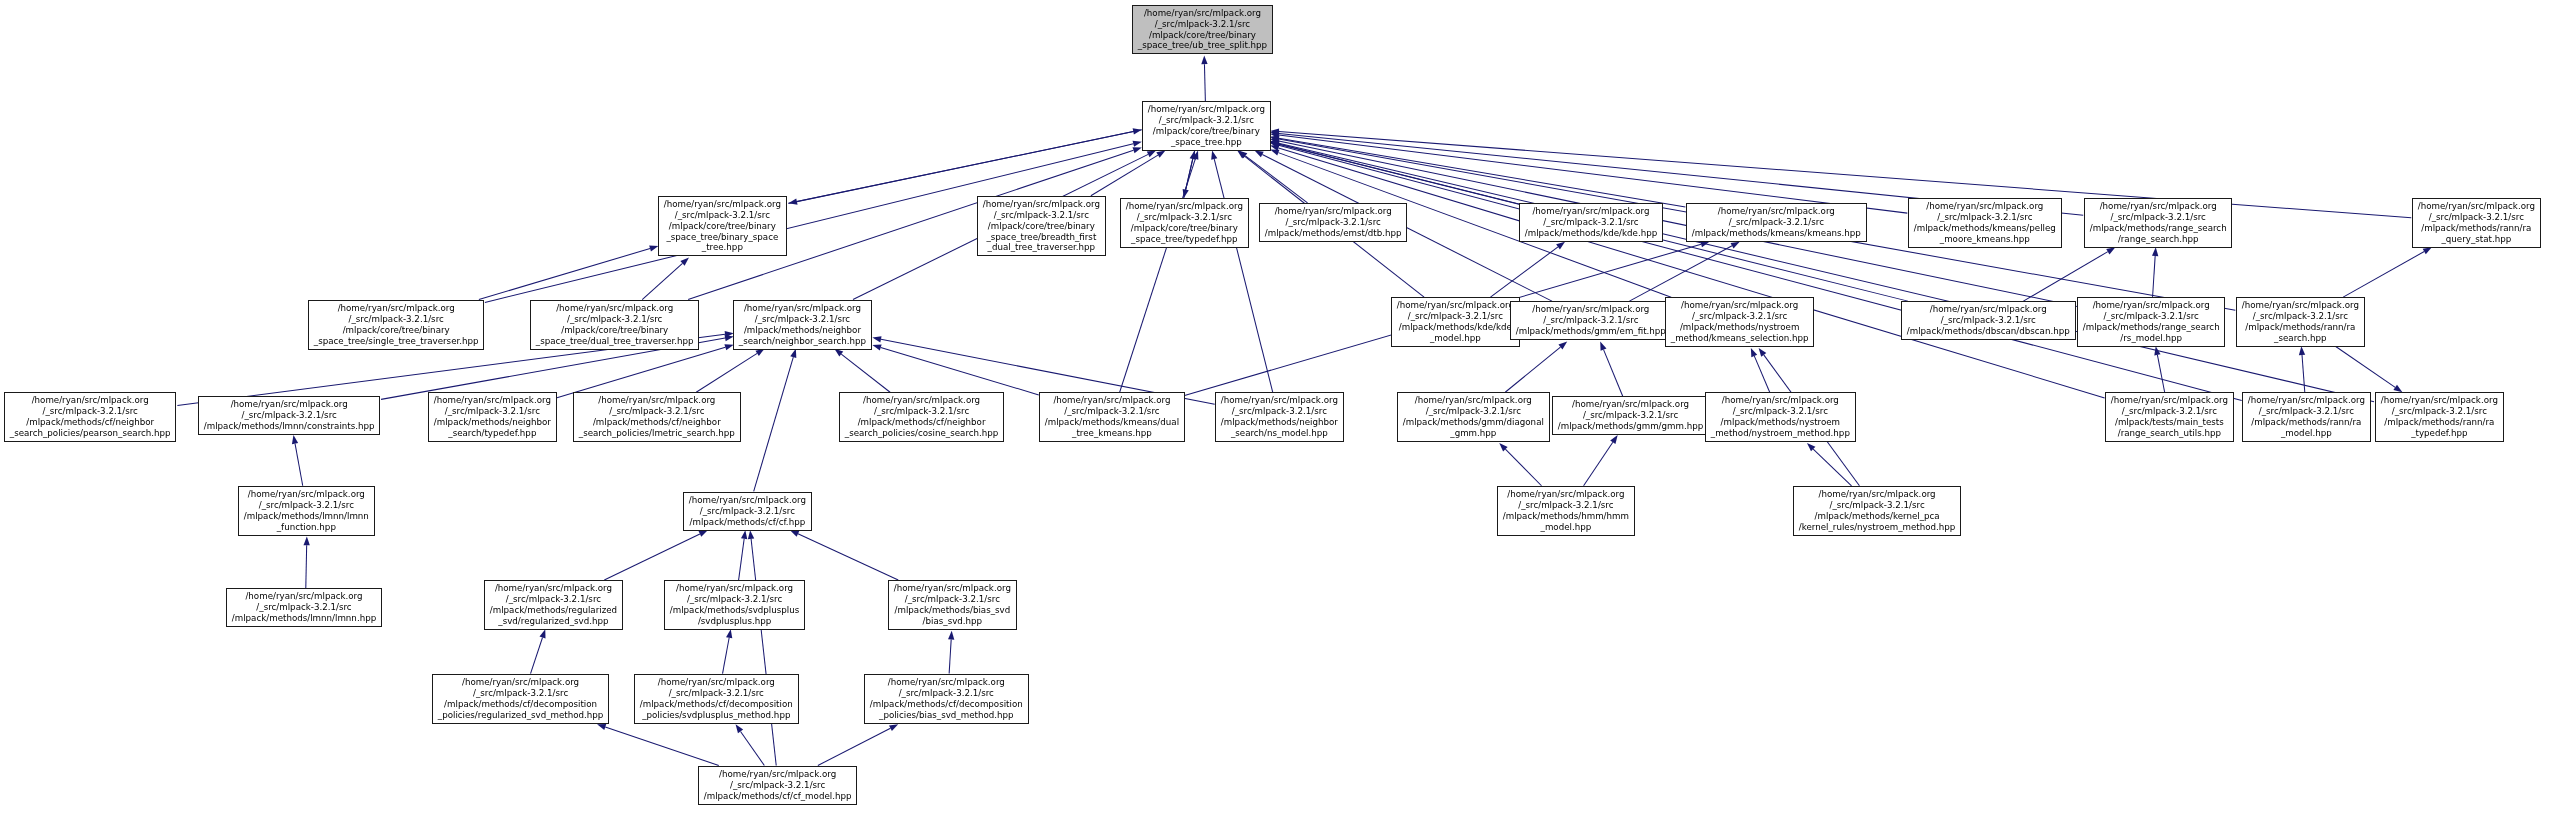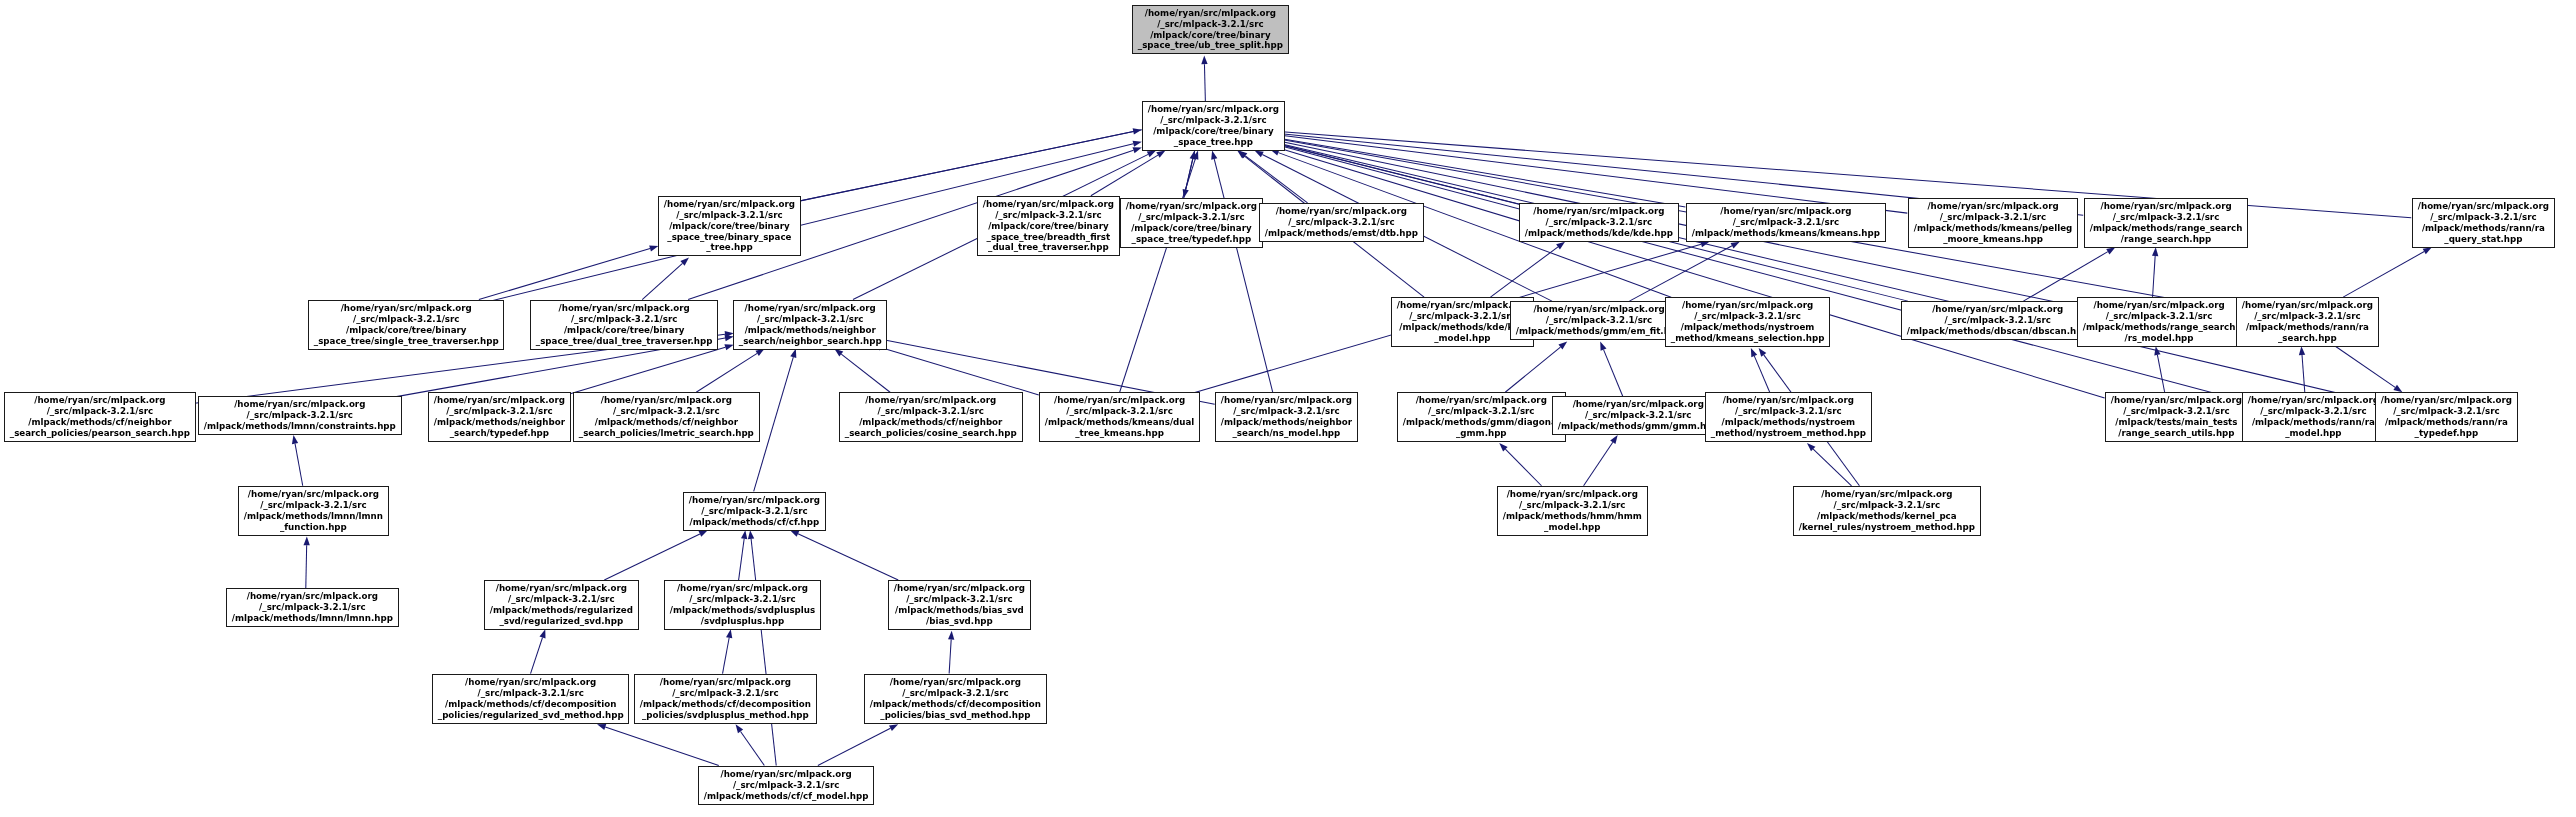--- a/index.html
+++ b/index.html
@@ -15,21 +15,20 @@
     position:absolute;
     background:#ffffff;
     border:0.8px solid #1a1a1a;
     color:#000000;
     font-size:8.7px;
     line-height:10.7px;
     padding:2.4px 4.8px;
     text-align:center;
     white-space:pre;
     cursor:pointer;
-    font-weight:bold;
   }
   .node.bold{border-width:1.6px;}
   .node.highlight{background:#bfbfbf;border-width:1.6px;}
 </style>
 </head>
 <body>
 
 <div id="canvas">
   <svg id="edges" width="2576" height="817" viewBox="0 0 3249 1031">
       <line x1="1520.2314049586778" y1="128" x2="1519.0660319167268" y2="80.99662064131569" stroke="#191970" stroke-width="1.3"></line>

